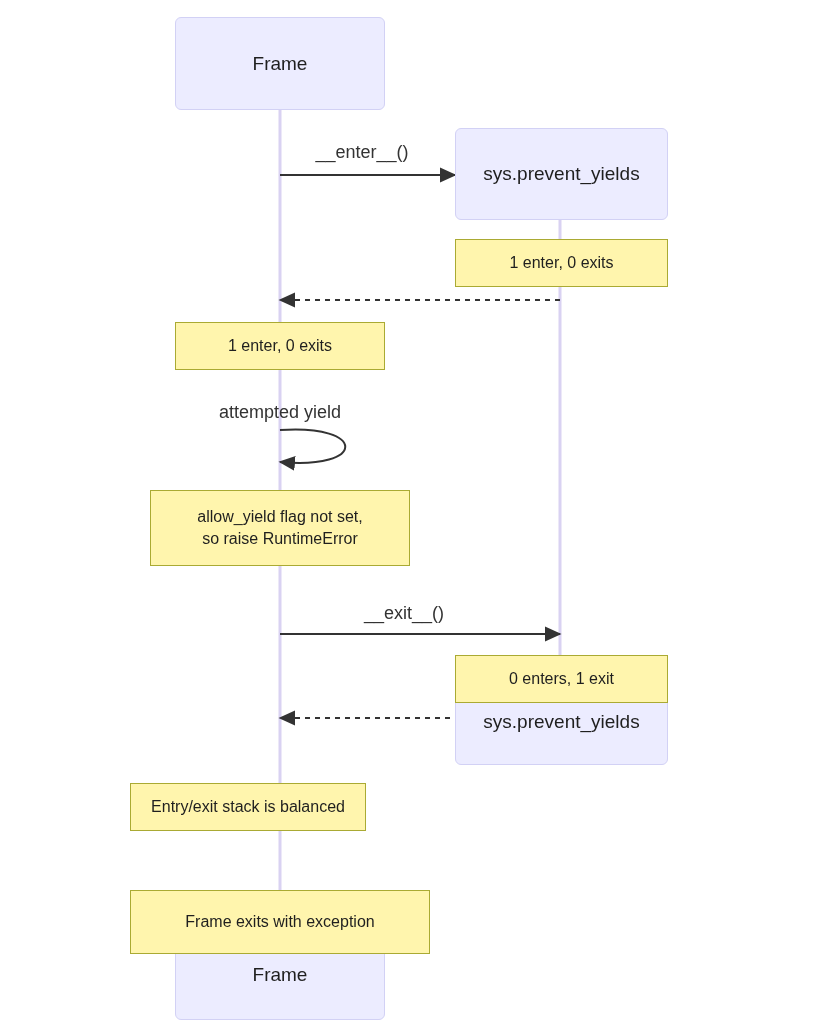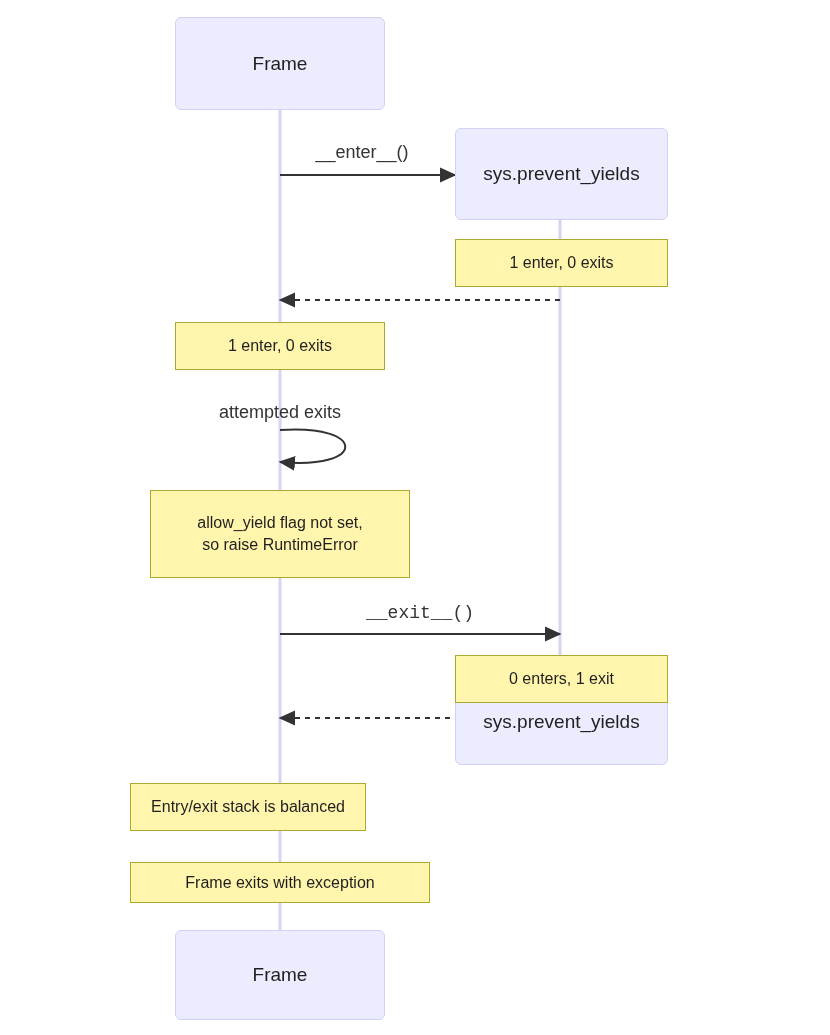--- a/index.html
+++ b/index.html
@@ -133,37 +133,37 @@
     </div>
 
     <div class="note-box" id="nb-0" style="left: 455px; top: 239px; width: 213px; height: 48px;">
       <span class="note-label">1 enter, 0 exits</span>
     </div>
 
     <div class="note-box" id="nb-1" style="left: 175px; top: 322px; width: 210px; height: 48px;">
       <span class="note-label">1 enter, 0 exits</span>
     </div>
 
-    <div class="note-box" id="nb-2" style="left: 150px; top: 490px; width: 260px; height: 88px;">
+    <div class="note-box" id="nb-2" style="left: 150px; top: 490px; width: 260px; height: 76px;">
       <span class="note-label">allow_yield flag not set,
 so raise RuntimeError</span>
     </div>
 
     <div class="note-box" id="nb-3" style="left: 455px; top: 655px; width: 213px; height: 48px;">
       <span class="note-label">0 enters, 1 exit</span>
     </div>
 
     <div class="note-box" id="nb-4" style="left: 130px; top: 783px; width: 236px; height: 48px;">
       <span class="note-label">Entry/exit stack is balanced</span>
     </div>
 
-    <div class="note-box" id="nb-5" style="left: 130px; top: 862px; width: 300px; height: 41px;">
+    <div class="note-box" id="nb-5" style="left: 130px; top: 890px; width: 300px; height: 64px;">
       <span class="note-label">Frame exits with exception</span>
     </div>
 
     <div class="msg-label" id="ml-0" style="left: 362px; top: 142px;">__enter__()</div>
 
-    <div class="msg-label" id="ml-2" style="left: 280px; top: 402px;">attempted exits</div>
+    <div class="msg-label" id="ml-2" style="left: 280px; top: 402px;">attempted yield</div>
 
-    <div class="msg-label" id="ml-3" style="left: 420px; top: 603px; font-family: Liberation Mono, monospace;">__exit__()</div>
+    <div class="msg-label" id="ml-3" style="left: 404px; top: 603px;">__exit__()</div>
 
   </div>
 </div>
 
 </body></html>

